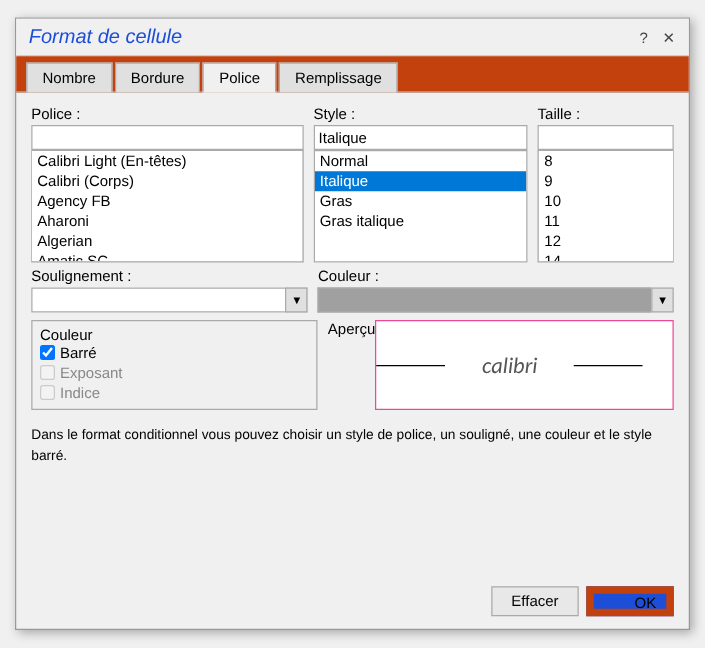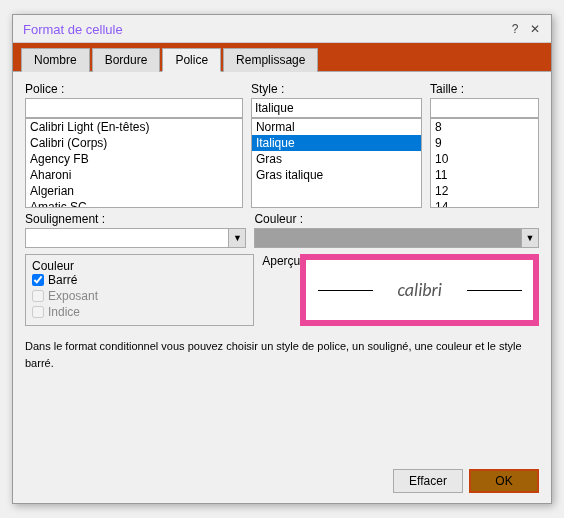--- a/index.html
+++ b/index.html
@@ -24,23 +24,24 @@
     }
     .title-bar {
       background: #f0f0f0;
       border-bottom: 1px solid #ccc;
       display: flex;
       align-items: center;
       justify-content: space-between;
       padding: 6px 8px 5px 10px;
     }
     .title-bar-left {
-      font-size: 13px;
-      color: #8b5cf6;
+      font-size: 16px;
+      color: #1d4ed8;
       font-weight: normal;
+      font-style: italic;
     }
     .title-bar-right {
       display: flex;
       gap: 4px;
     }
     .title-btn {
       width: 16px;
       height: 16px;
       display: flex;
       align-items: center;
@@ -221,25 +222,25 @@
     }
     .checkbox-label {
       font-size: 12px;
       cursor: pointer;
     }
     .checkbox-label.disabled {
       color: #888;
     }
 
     .apercu-section {
-      border: 6px solid #ec4899;
+      border: 1px solid #ec4899;
       flex: 1.8;
       display: flex;
       align-items: center;
-      justify-content: center;
+      justify-content: flex-start;
       background: #fff;
       margin-bottom: 6px;
       min-height: 70px;
       position: relative;
     }
     .apercu-text {
       font-family: 'Calibri', 'Cambria', serif;
       font-style: italic;
       font-size: 18px;
       color: #555;
@@ -271,22 +272,23 @@
     .btn {
       min-width: 70px;
       height: 24px;
       border: 1px solid #aaa;
       background: #e8e8e8;
       font-size: 12px;
       cursor: pointer;
       padding: 0 8px;
     }
     .btn.primary {
-      background: #a16207;
-      border: 2px solid #c2410c;
+      background: #1d4ed8;
+      border: 6px solid #c2410c;
+      text-align: right;
     }
 
     
     .listbox::-webkit-scrollbar { width: 12px; }
     .listbox::-webkit-scrollbar-track { background: #f0f0f0; }
     .listbox::-webkit-scrollbar-thumb { background: #c0c0c0; border: 1px solid #aaa; }
   </style>
 </head>
 <body>
 

